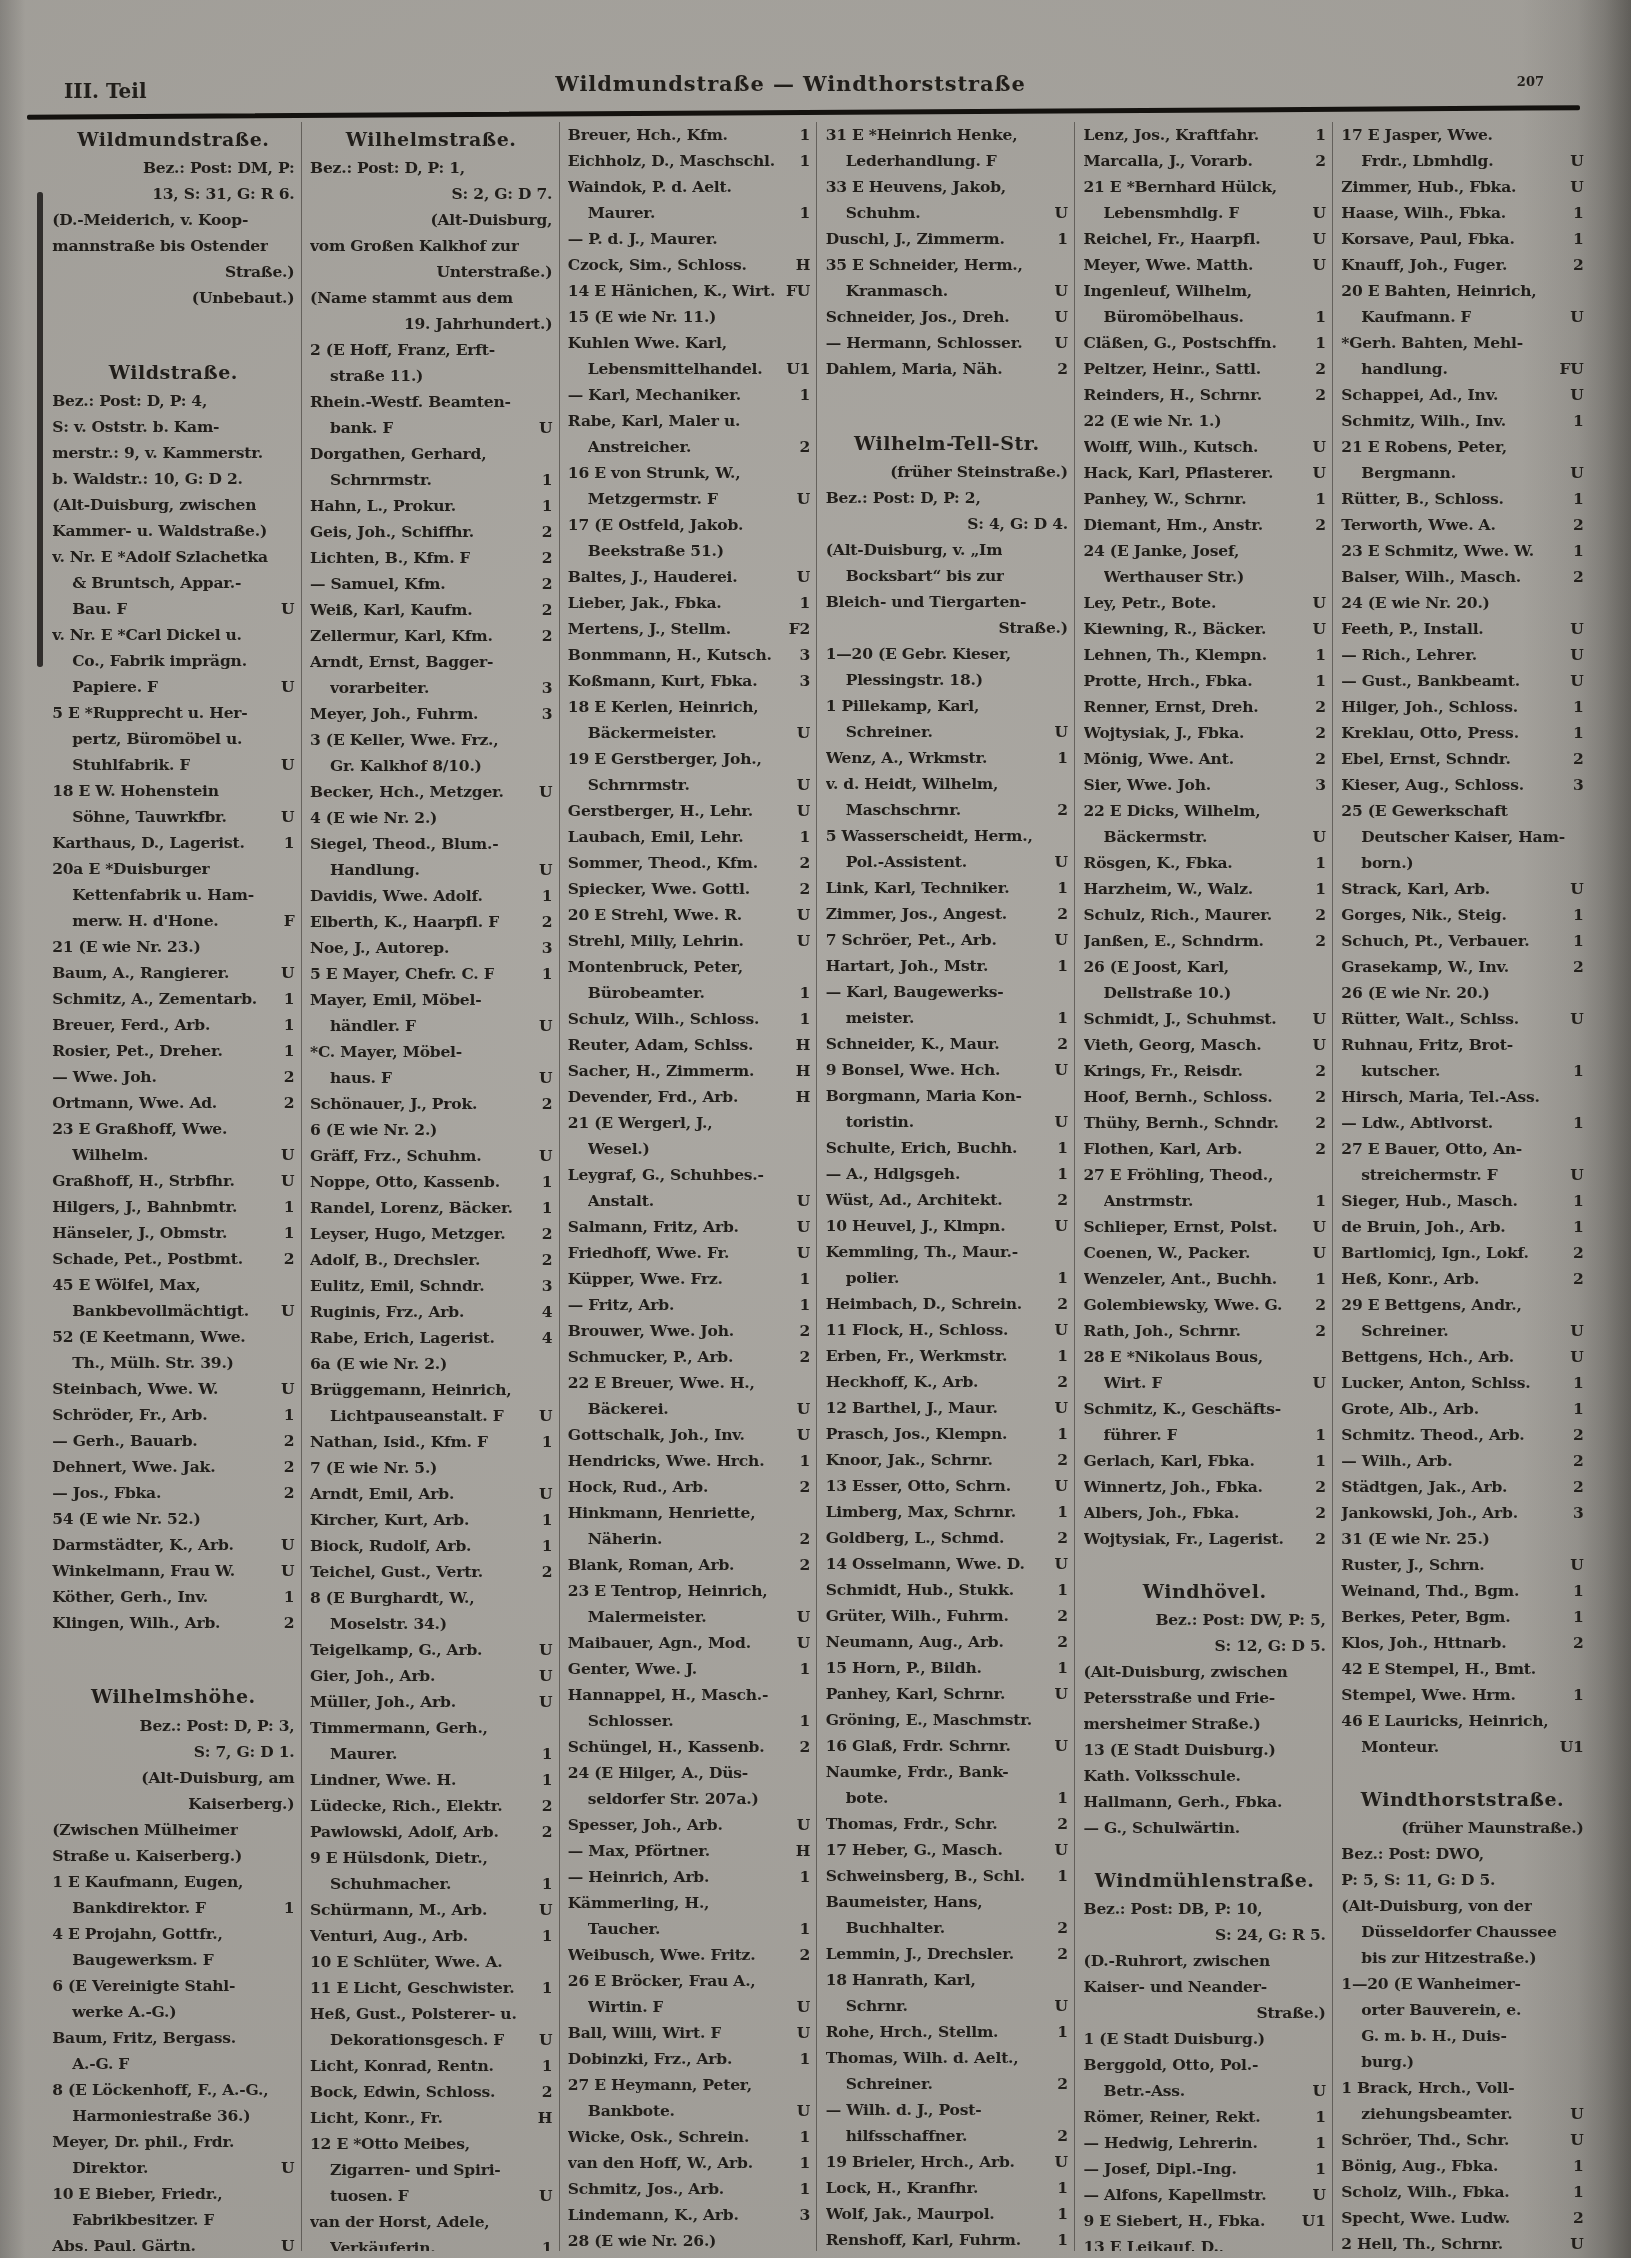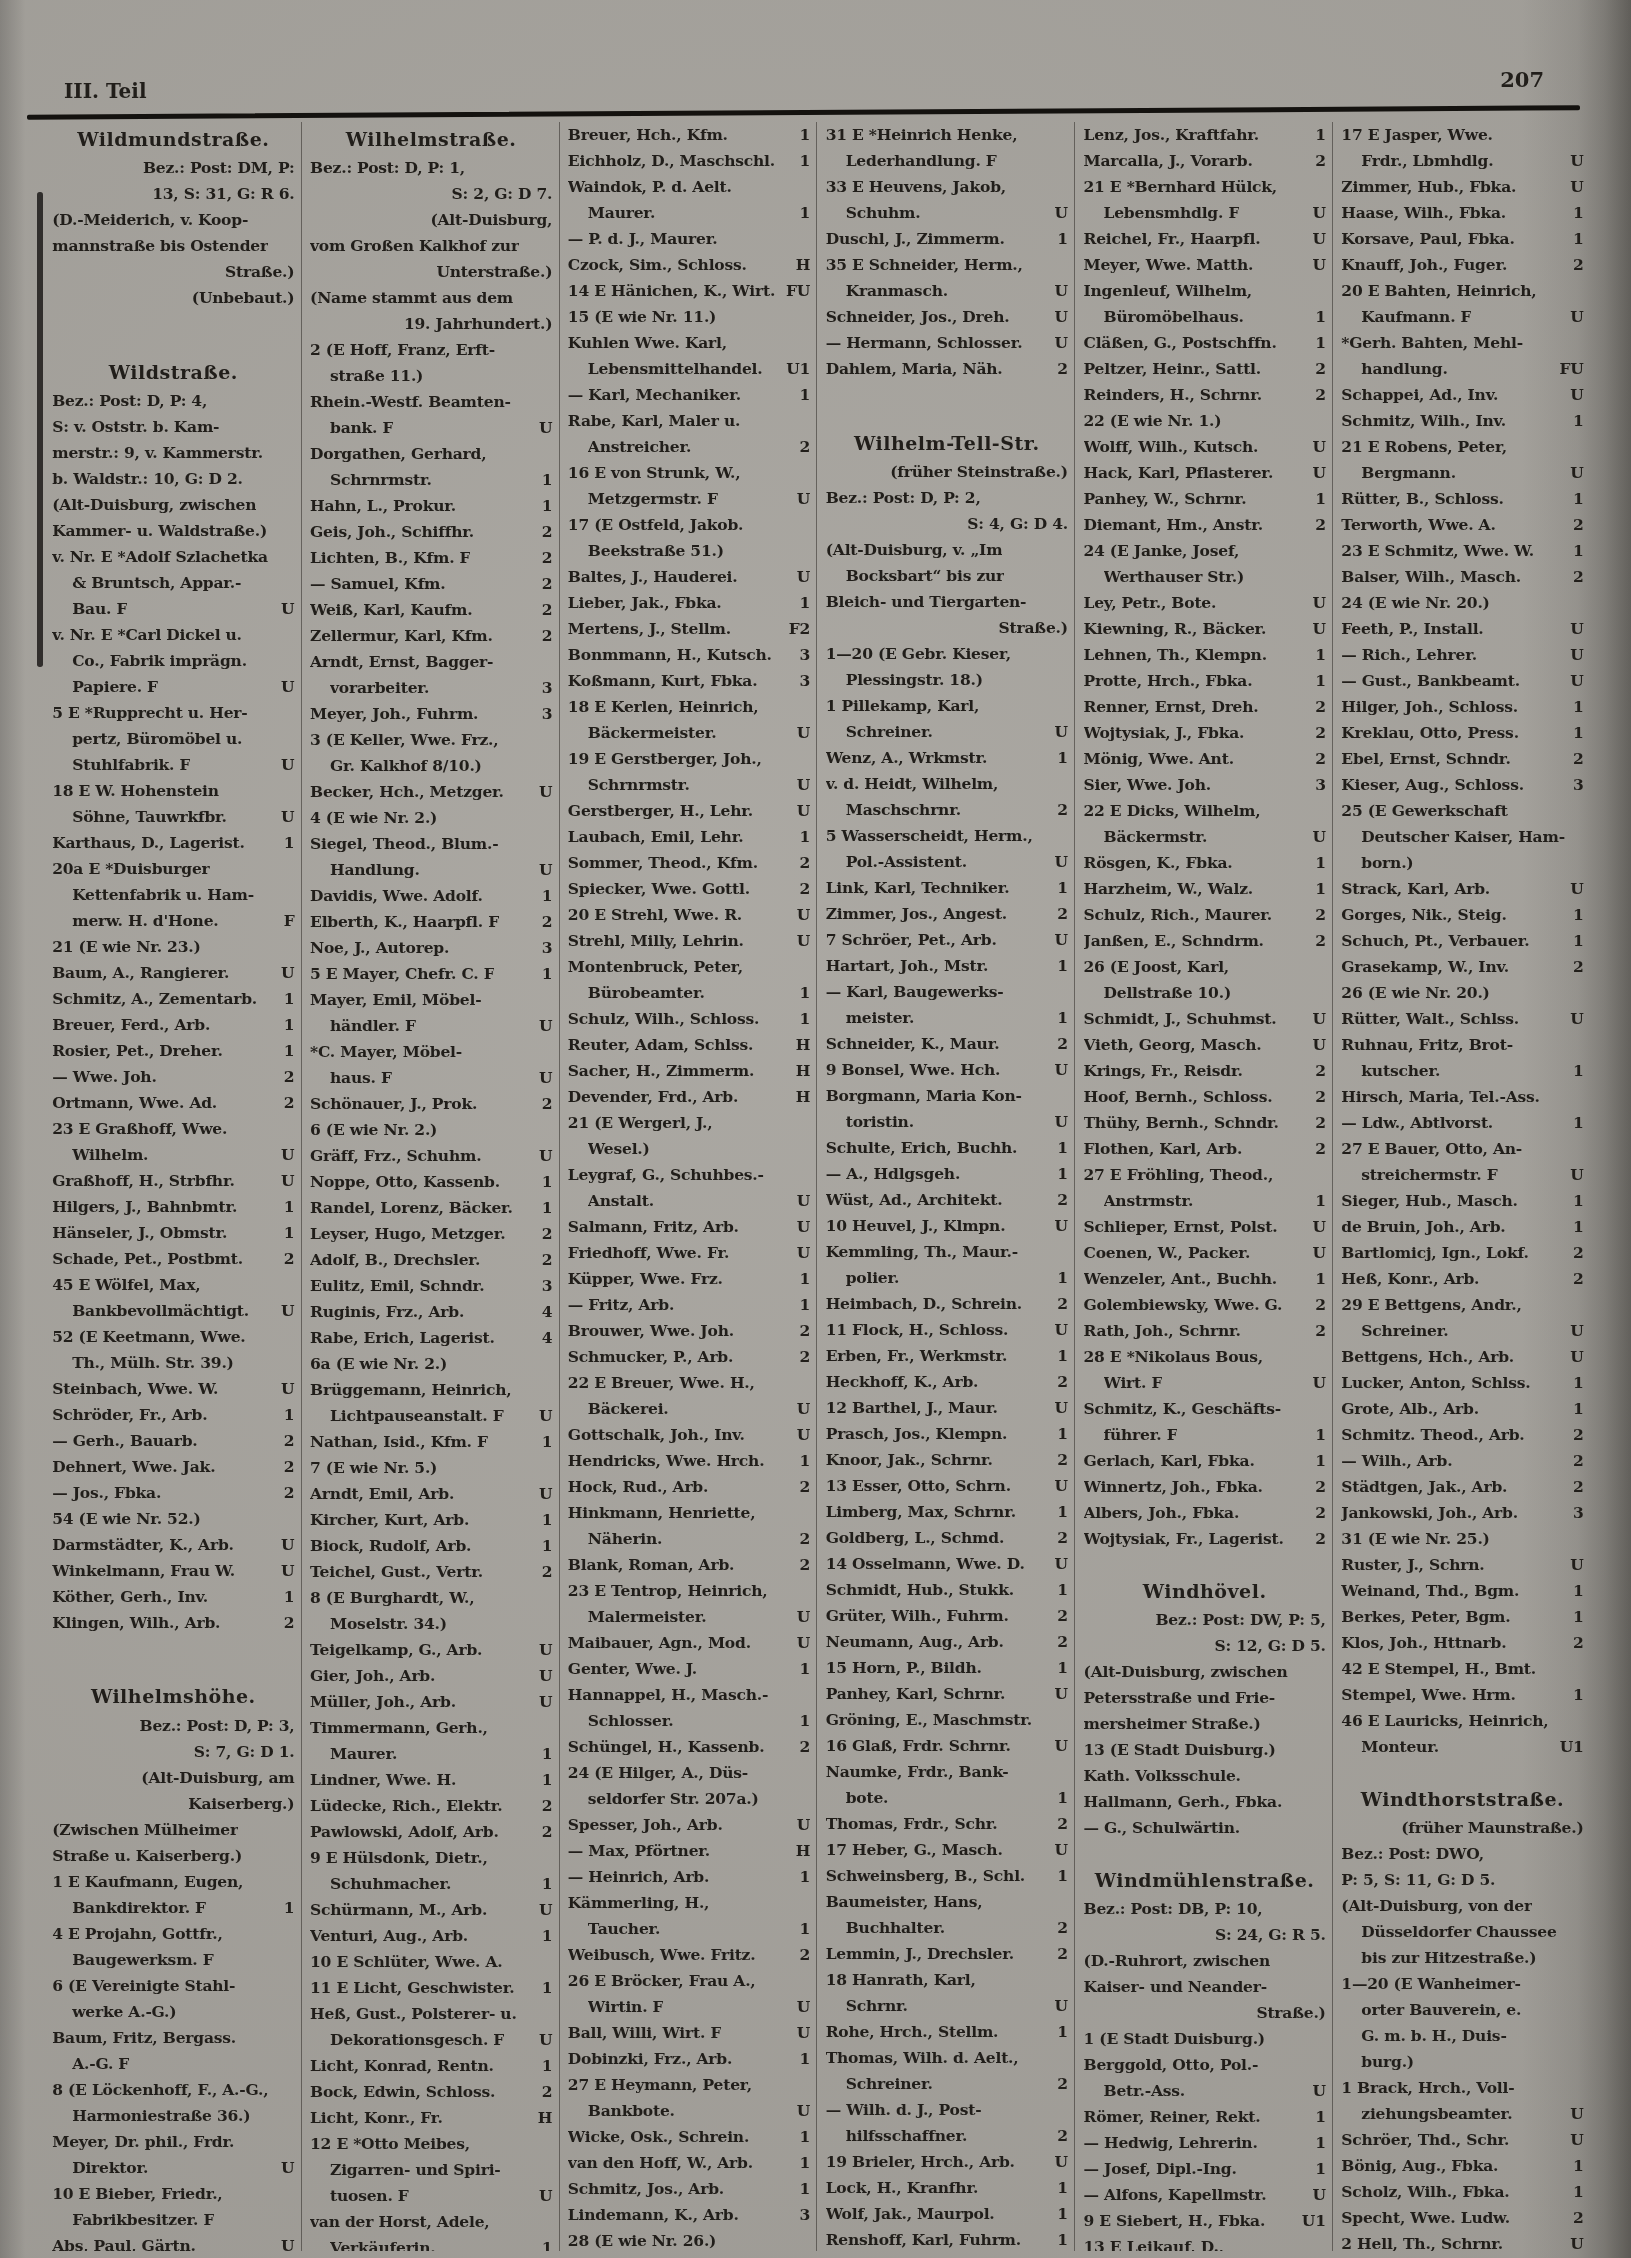--- a/index.html
+++ b/index.html
@@ -14,21 +14,21 @@
     background:
       radial-gradient(ellipse 120% 90% at 45% 40%, rgba(255,255,255,0.07), rgba(0,0,0,0.05) 80%),
       linear-gradient(90deg, rgba(0,0,0,0.18) 0px, rgba(0,0,0,0) 25.6px),
       linear-gradient(270deg, rgba(40,38,34,0.55) 0px, rgba(60,58,54,0.35) 27.4px, rgba(90,88,84,0.20) 55px, rgba(0,0,0,0) 110px);
   }
   .edge-bar{position:absolute;left:37px;top:192px;width:6.4px;height:475px;background:rgba(20,18,16,0.8);border-radius:2.7px;pointer-events:none;}
 
   .hdr{position:absolute;top:64px;left:0;width:1581px;height:46px;}
   .hdr .part{position:absolute;left:64px;top:14.6px;font-size:20px;font-weight:bold;}
   .hdr .runtitle{position:absolute;left:0;right:0;top:7.3px;text-align:center;font-size:21px;font-weight:bold;letter-spacing:0.9px;}
-  .hdr .pgnum{position:absolute;right:37px;top:3px;font-size:21px;font-weight:bold;}
+  .hdr .pgnum{position:absolute;right:37px;top:10px;font-size:13px;font-weight:bold;}
   .hdr-rule{position:absolute;left:27.4px;top:110px;width:1553px;height:4.6px;background:#14120f;transform:rotate(-0.35deg);border-radius:1.8px;}
 
   .cols{position:absolute;top:122px;left:44px;width:1546px;height:2129px;display:flex;}
   .col{flex:1 1 0;padding:0 6.4px 0 8.2px;border-right:0.9px solid rgba(35,32,28,0.5);overflow:hidden;}
   .col:last-child{border-right:none;}
 
   .ln{font-size:15.5px;line-height:26px;font-weight:bold;display:flex;justify-content:space-between;white-space:nowrap;letter-spacing:-0.2px;}
   .ln .t{overflow:hidden;}
   .ln .r{margin-left:5.5px;flex:0 0 auto;}
   .ln.i{padding-left:20px;}
@@ -37,20 +37,21 @@
   .ln.g{height:22px;}
 </style>
 </head>
 <body>
 
 <div class="scan-shade"></div>
 <div class="edge-bar"></div>
 
 <div class="hdr">
   <span class="part">III. Teil</span>
+  <span class="runtitle">Wildmundstraße  —  Windthorststraße</span>
   <span class="pgnum">207</span>
 </div>
 <div class="hdr-rule"></div>
 
 <div class="cols">
   <div class="col">
       <div class="ln h"><span class="t">Wildmundstraße.</span></div>
       <div class="ln c"><span class="t">Bez.: Post: DM, P:</span></div>
       <div class="ln c"><span class="t">13, S: 31, G: R 6.</span></div>
       <div class="ln t">

